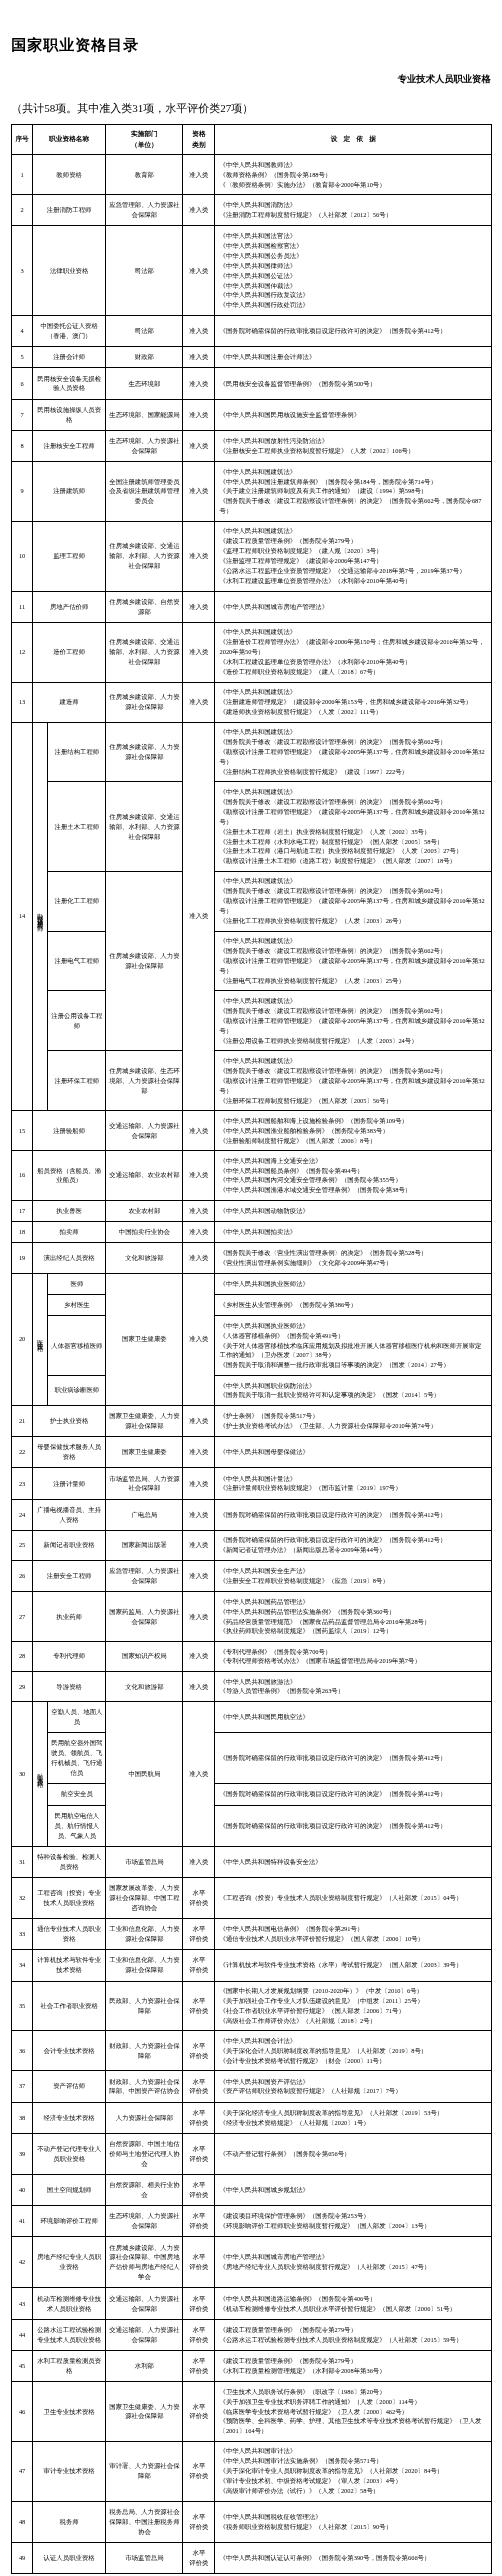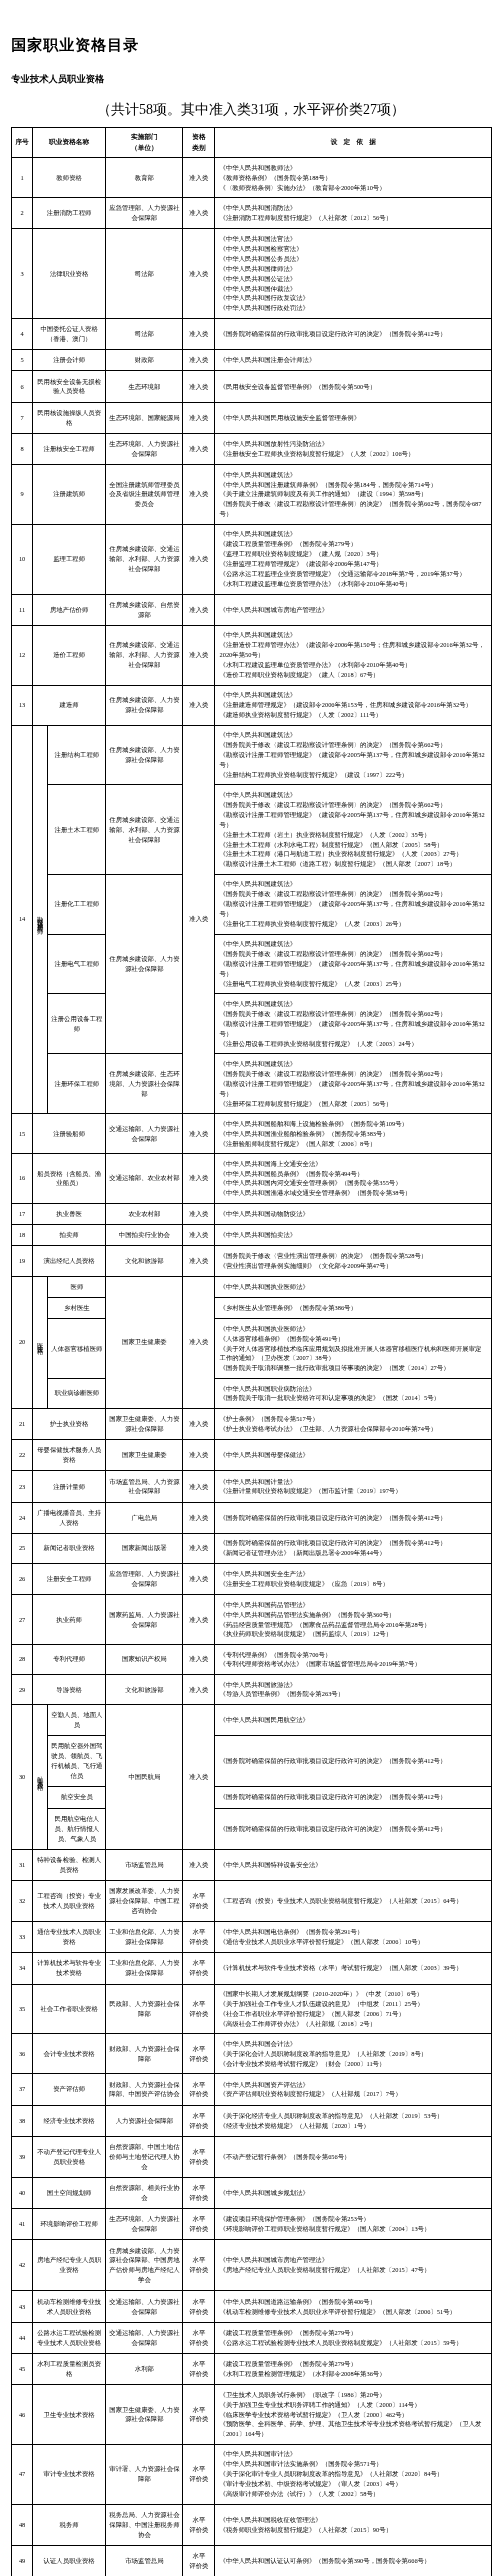--- a/index.html
+++ b/index.html
@@ -1,20 +1,20 @@
 <!DOCTYPE html>
 <html style="font-size:8.2px"><head>
 <meta charset="utf-8">
 <style>
   html,body{margin:0;padding:0;background:#fff;color:#000;}
   body{width:502px;font-family:"Liberation Serif","DejaVu Serif",serif;}
   .doc{padding:36px 11.3px 15.5px;box-sizing:border-box;min-height:2778px;}
   .title{ text-align:left;font-size:15px;font-weight:bold;margin:0 0 17.5px;letter-spacing:1px;}
-  .subtitle{text-align:left;font-size:9.3px;font-weight:bold;margin:0 0 15.5px;}
-  .caption{text-align:center;font-size:14px;margin:0 0 8.2px;}
+  .subtitle{text-align:right;font-size:9.3px;font-weight:bold;margin:0 0 15.5px;}
+  .caption{font-size:11px;margin:0 0 8.2px;}
   table{width:100%;border-collapse:collapse;table-layout:fixed;}
   th,td{border:1px solid #000;font-size:6.4px;line-height:1.55;padding:5.2px 2.1px;
         text-align:center;vertical-align:middle;word-break:break-all;}
   th{font-weight:bold;white-space:pre-line;font-size:6.7px;padding:4.1px 1px;}
   th.basis-h{letter-spacing:6.2px;text-indent:6.2px;}
   td.no{padding:5.2px 1px;}
   td.grp{padding:4.1px 0.5px;}
   .vtext{writing-mode:vertical-lr;text-orientation:upright;letter-spacing:1.5px;display:inline-block;}
   td.cat{white-space:pre-line;}
   td.basis{text-align:left;padding:4.6px 4.1px;}

